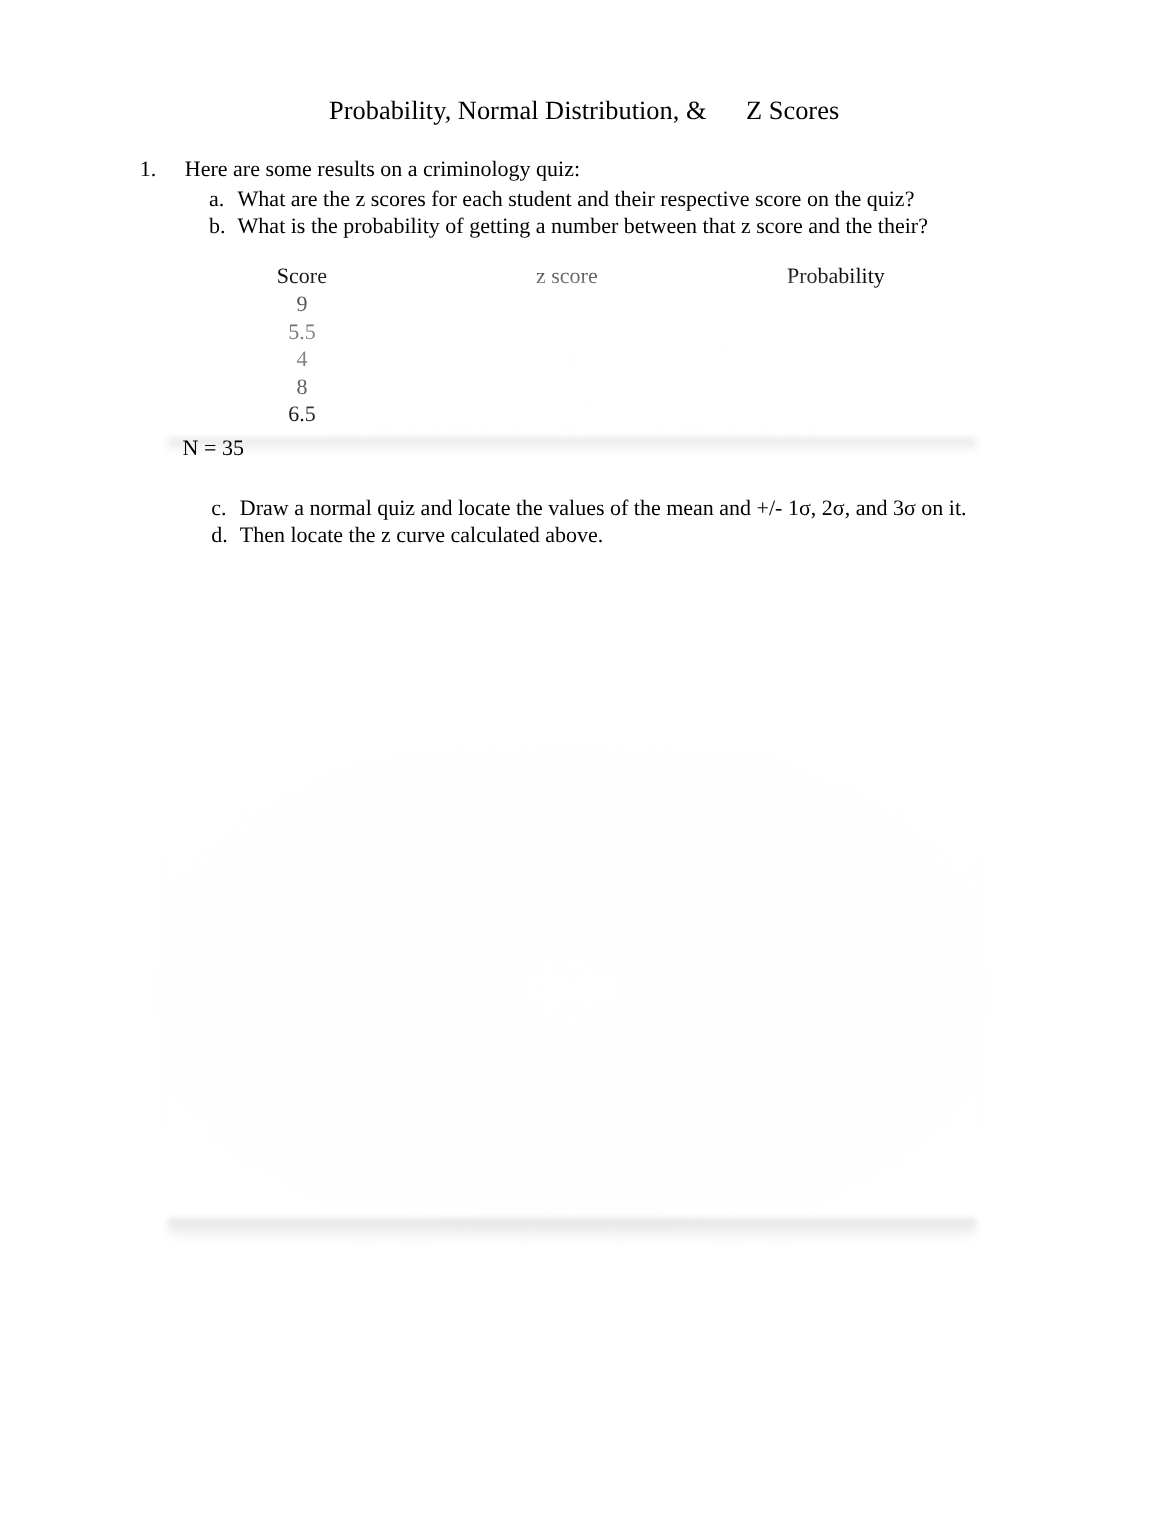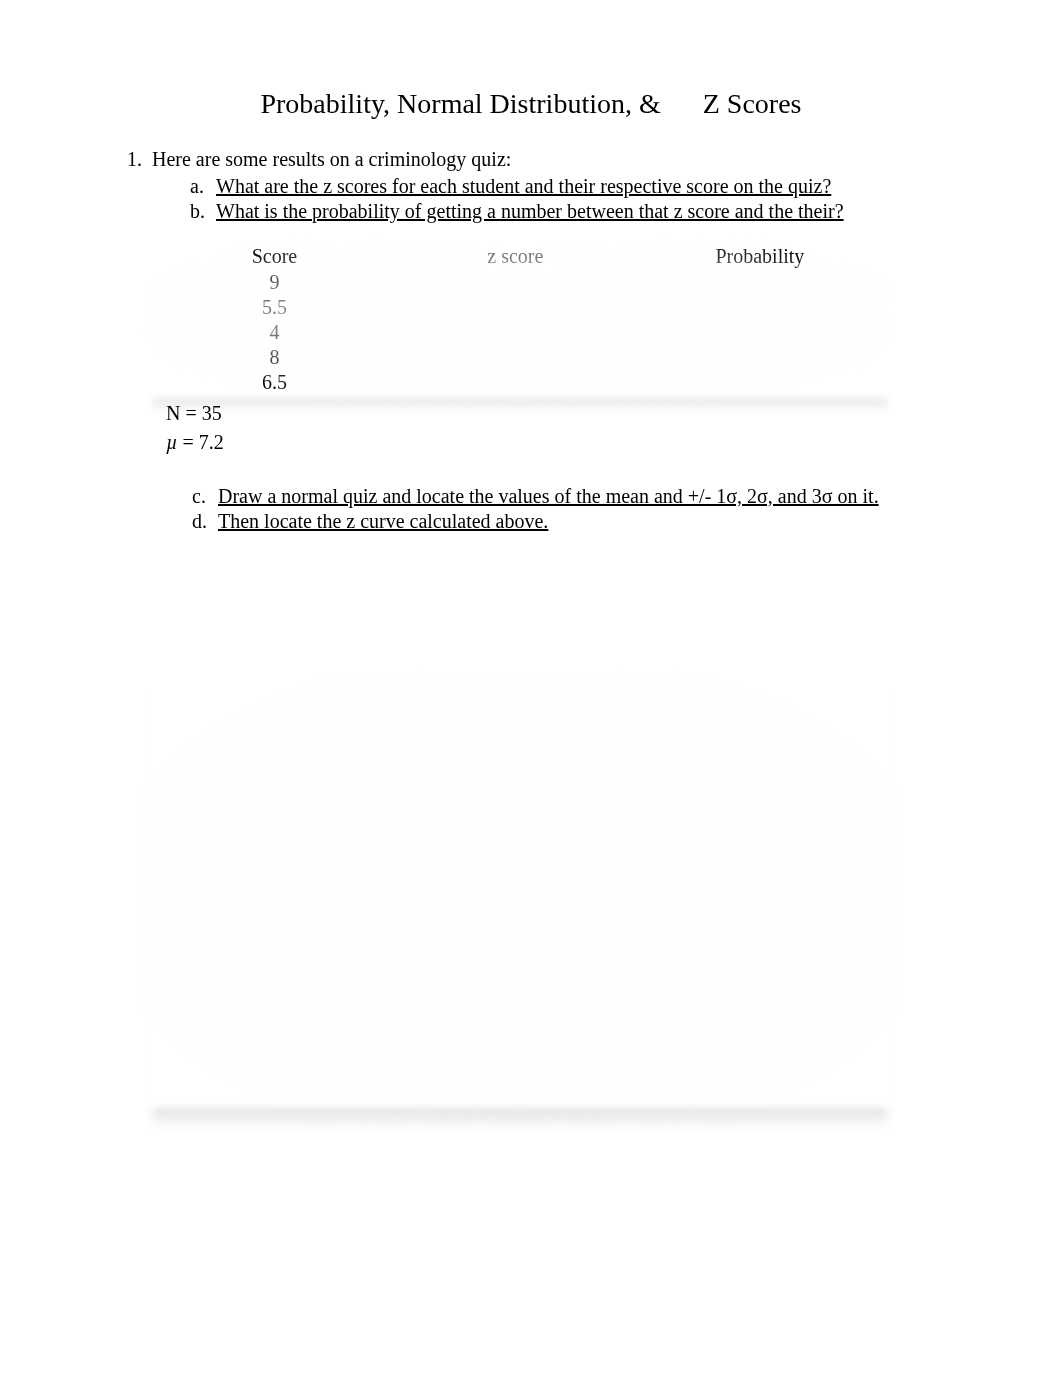--- a/index.html
+++ b/index.html
@@ -13,53 +13,53 @@
     background: #ffffff;
     font-family: "Times New Roman", Times, serif;
     font-size: 20px;
     color: #000000;
     padding: 88px 120px 60px 120px;
     position: relative;
   }
   .title-line {
     text-align: center;
     margin-bottom: 28px;
-    font-size: 28px;
+    font-size: 24px;
   }
   .ol-item {
     display: flex;
     margin-bottom: 4px;
   }
   .ol-num {
     width: 32px;
     text-align: right;
     padding-right: 10px;
     flex-shrink: 0;
   }
   .ol-body {
     flex: 1;
   }
   .stem {
     margin-bottom: 4px;
+    margin-left: 16px;
   }
   .sub-list {
     margin-left: 38px;
     margin-top: 2px;
   }
   .sub-item {
     display: flex;
     margin-bottom: 2px;
   }
   .sub-letter {
     width: 26px;
     flex-shrink: 0;
   }
   .sub-text {
     flex: 1;
-    text-decoration: underline;
   }
   
   .table-wrap {
     margin-left: 34px;
     margin-top: 18px;
     width: 730px;
   }
   table {
     width: 100%;
     border-collapse: collapse;
@@ -210,23 +210,20 @@
         <td>6.5</td>
         <td></td>
         <td></td>
       </tr>
     </tbody>
   </table>
 </div>
 
 <div class="stats-block">
   <div>N = 35</div>
-  <div>
-    <span class="italic">µ</span><span> = 7.2</span>
-  </div>
 </div>
 
 <div class="sub-list-cd">
   <div class="sub-item">
     <div class="sub-letter">c.</div>
     <div class="sub-text">Draw a normal quiz and locate the values of the mean and +/- 1σ, 2σ, and 3σ on it.</div>
   </div>
   <div class="sub-item">
     <div class="sub-letter">d.</div>
     <div class="sub-text">Then locate the z curve calculated above.</div>

